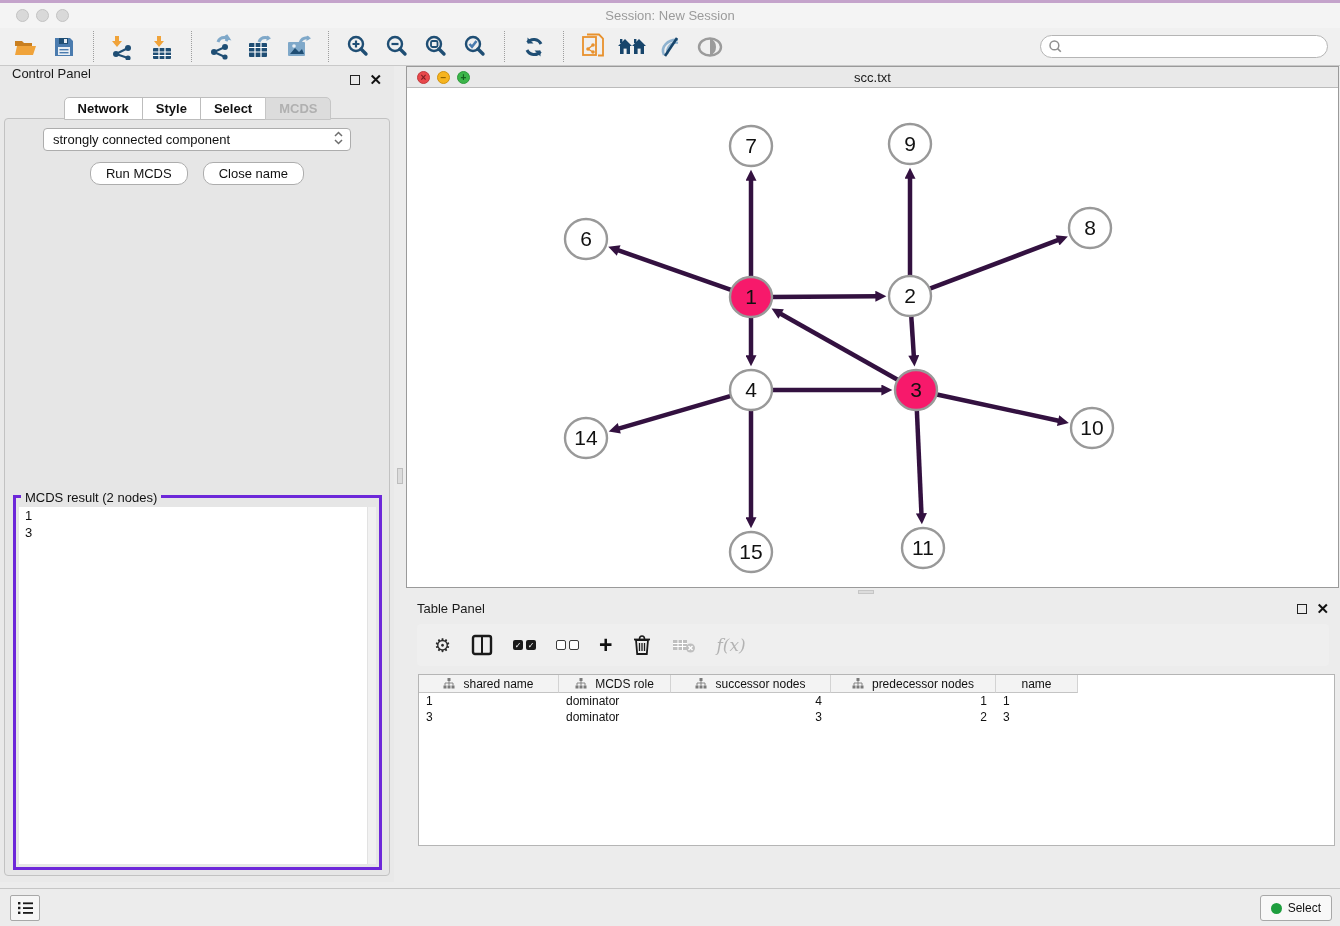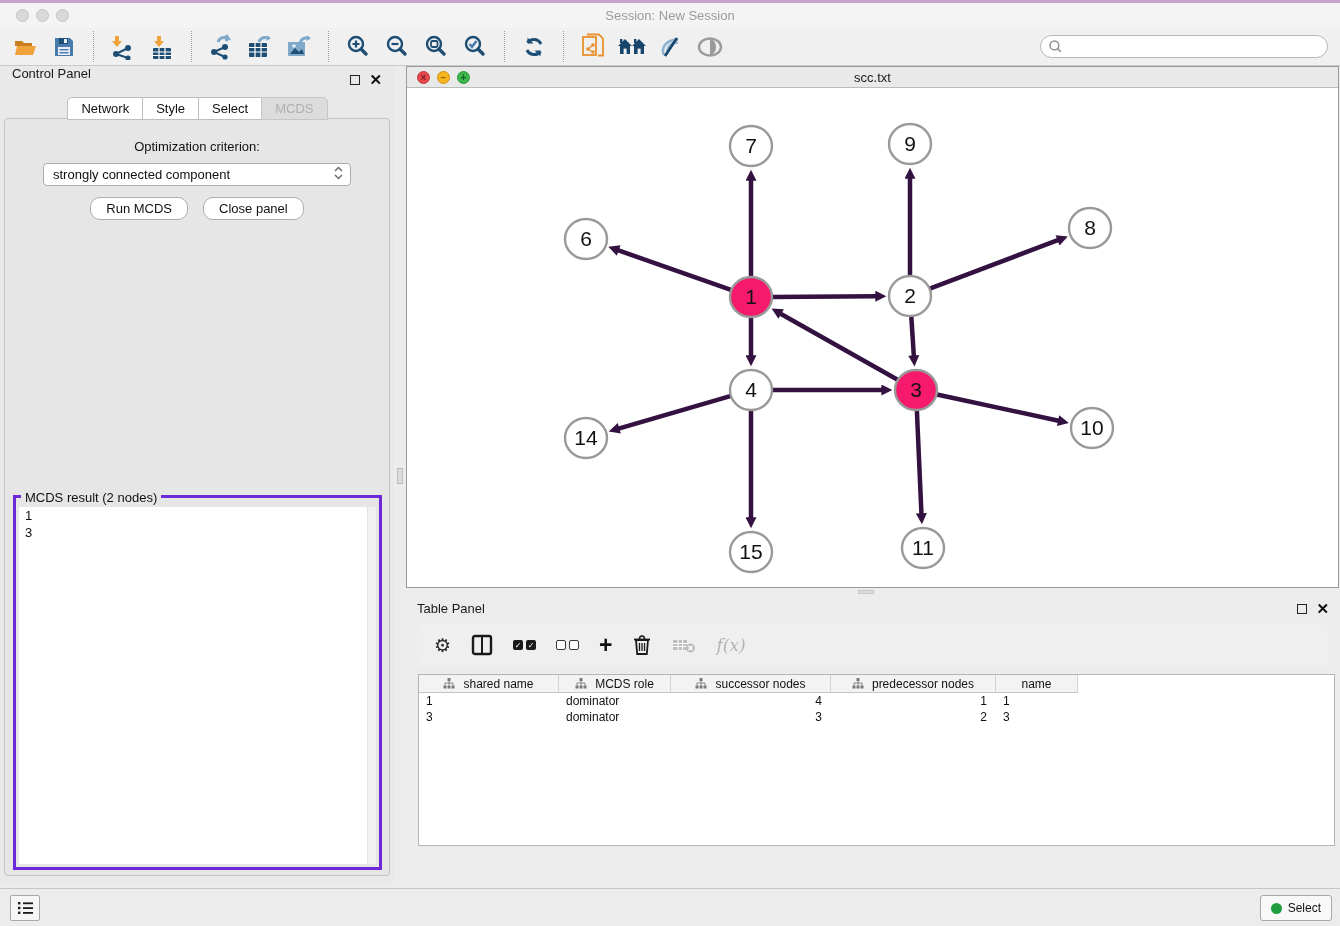--- a/index.html
+++ b/index.html
@@ -23,21 +23,21 @@
 
   
   .control-panel { position:absolute; left:0; top:66px; width:394px; height:816px; background:#E9E9E9; }
   .cp-header { height:28px; display:flex; padding:0 12px; }
   .cp-header .title { font-size:13px; color:#1A1A1A; }
   .panel-btns { margin-left:auto; display:flex; gap:9px; align-items:center; }
   .float-box { width:10px; height:10px; border:1.6px solid #222; display:inline-block; }
   .close-x { font-size:15px; font-weight:bold; color:#111; line-height:10px; }
   .cp-tabs { position:absolute; left:0; top:31px; width:100%; display:flex; justify-content:center; z-index:2; }
   .ctab { font-size:13px; padding:3px 13px 3px; background:#fff; border:1px solid #BDBDBD; margin-right:-1px;
-    color:#111; position:relative; }
+    color:#111; position:relative;font-weight:bold; }
   .ctab:first-child { border-radius:5px 0 0 0; }
   .ctab.sel { background:#DCDCDC; color:#B0B0B0; border-radius:0 5px 0 0; border-color:#C6C6C6; }
   .cp-content { position:absolute; left:4px; right:4px; top:52px; bottom:6px;
     border:1px solid #C2C2C2; border-radius:4px; background:#E6E6E6; }
   .opt-label { text-align:center; margin-top:20px; font-size:13px; color:#111; }
   .dropdown { margin:9px auto 0; width:308px; height:23px; background:#fff; border:1px solid #ADADAD;
     border-radius:4px; display:flex; align-items:center; padding:0 6px 0 9px; font-size:13px; color:#111; }
   .dropdown .chev { margin-left:auto; }
   .btn-row { display:flex; justify-content:center; gap:15px; margin-top:11px; }
   .btn { height:23px; padding:0 15px; background:#fff; border:1px solid #ADADAD; border-radius:10px;
@@ -280,33 +280,32 @@
       <span class="close-x">✕</span>
     </span>
   </div>
   <div class="cp-tabs">
       <div class="ctab">Network</div>
       <div class="ctab">Style</div>
       <div class="ctab">Select</div>
       <div class="ctab sel">MCDS</div>
     </div>
   <div class="cp-content">
-    <div class="opt-label">Optimization criterion:</div>
     <div class="dropdown">
       <span>strongly connected component</span>
       <span class="chev">
         <svg width="11" height="16" viewBox="0 0 11 16">
             <path d="M2 6 L5.5 2.5 L9 6" stroke="#6E6E6E" stroke-width="1.5" fill="none"></path>
             <path d="M2 10 L5.5 13.5 L9 10" stroke="#6E6E6E" stroke-width="1.5" fill="none"></path>
           </svg>
       </span>
     </div>
     <div class="btn-row">
       <button class="btn">Run MCDS</button>
-      <button class="btn">Close panel</button>
+      <button class="btn">Close name</button>
     </div>
     <div class="result-group">
       <span class="result-legend">MCDS result (2 nodes)</span>
       <div class="result-text">
         <div>
             <div class="line">1</div>
             <div class="line">3</div>
           </div>
         <div class="result-scroll"></div>
       </div>

